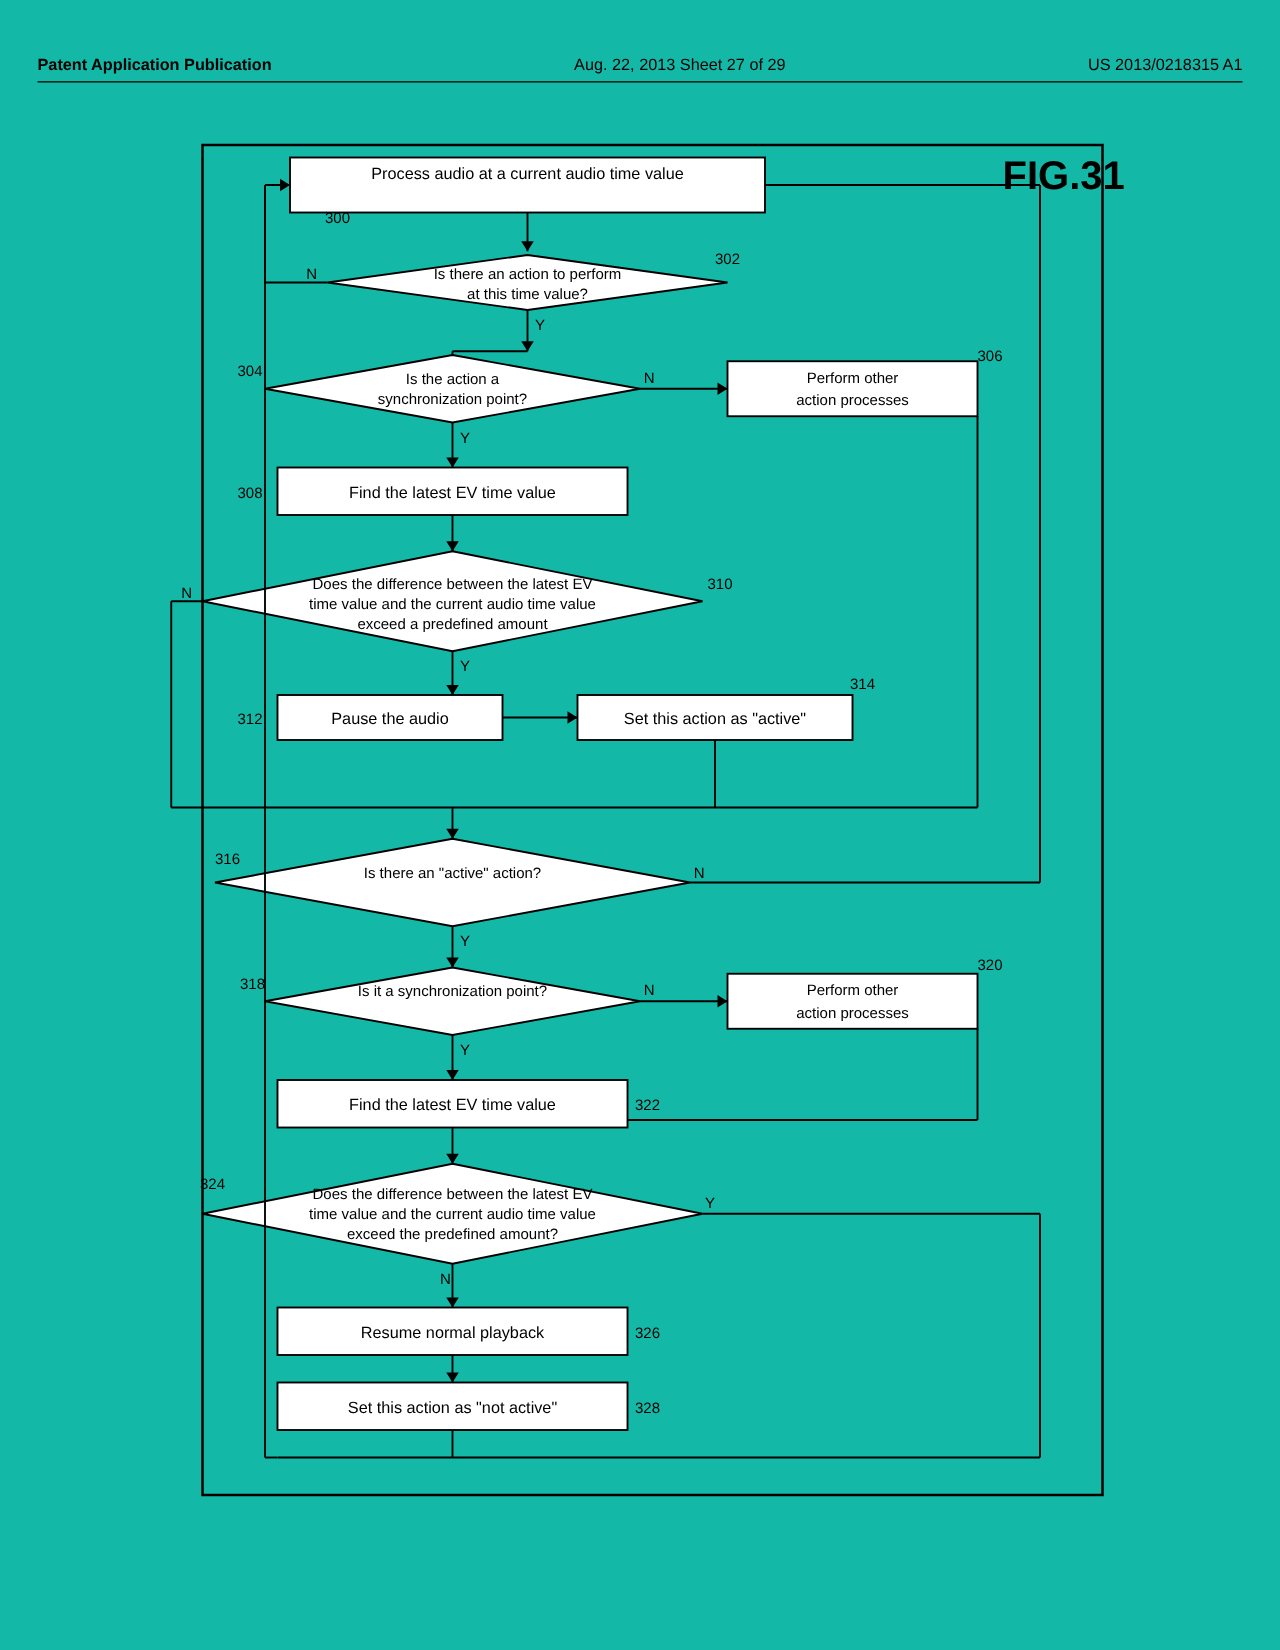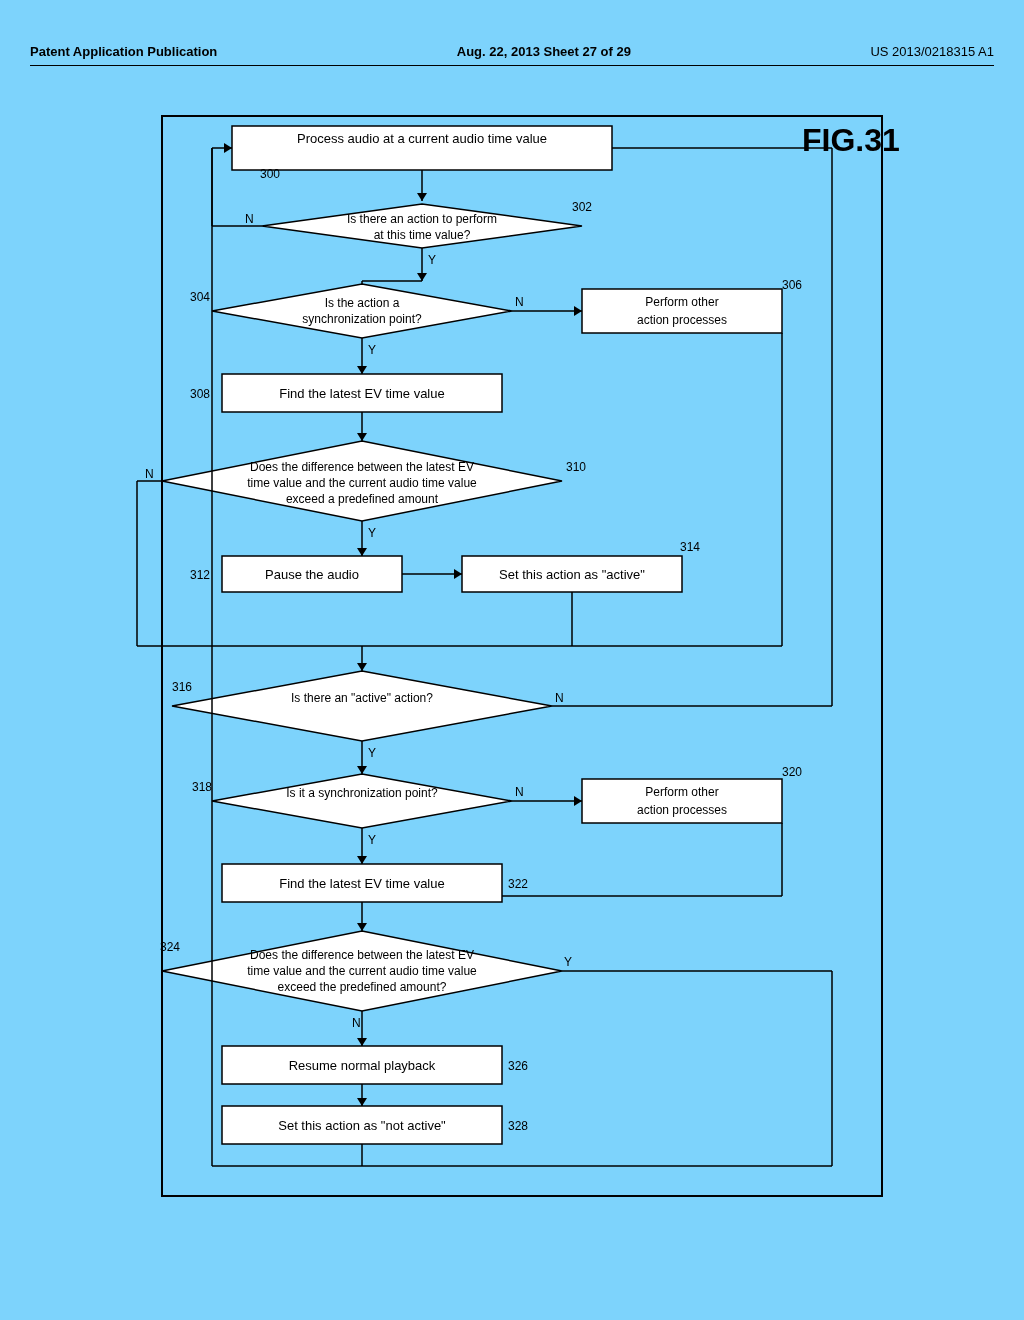--- a/index.html
+++ b/index.html
@@ -7,41 +7,40 @@
       background: #fff;
       font-family: Arial, Helvetica, sans-serif;
       width: 1024px;
       min-height: 1320px;
       position: relative;
     }
 
     .page {
       width: 1024px;
       min-height: 1320px;
-      background: #7dd3fc;
+      background: #14b8a6;
       padding: 20px 30px;
     }
 
     .header {
       display: flex;
       justify-content: space-between;
       align-items: baseline;
       border-bottom: 1px solid #000;
       padding-bottom: 6px;
       margin-bottom: 30px;
     }
 
     .header-left {
       font-size: 13px;
       font-weight: bold;
     }
 
     .header-center {
       font-size: 13px;
-      font-weight: bold;
     }
 
     .header-right {
       font-size: 13px;
       margin-top: 24px;
     }
 
     
     .flowchart-container {
       width: 100%;

